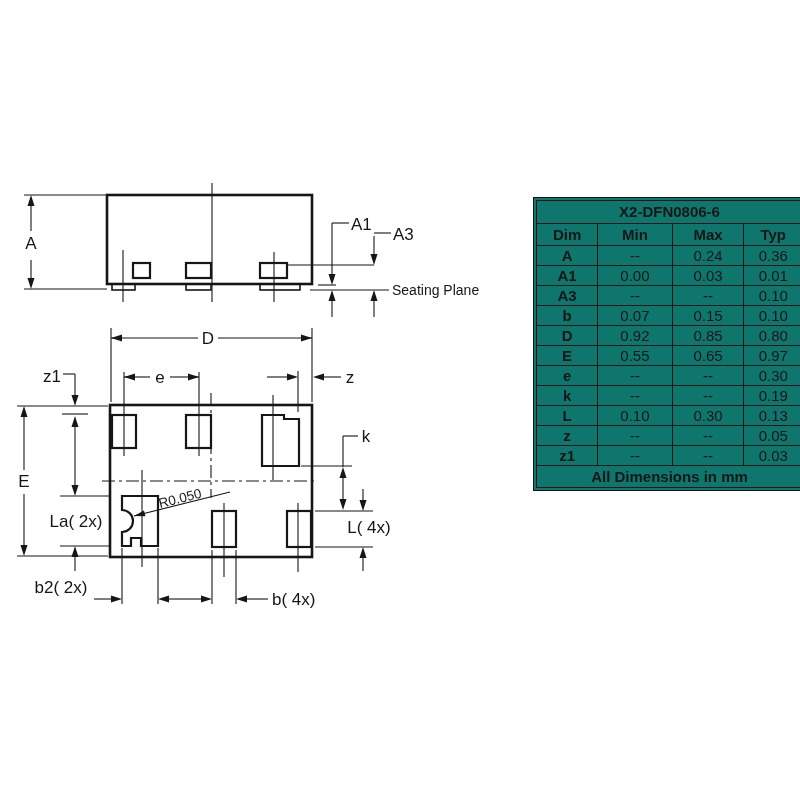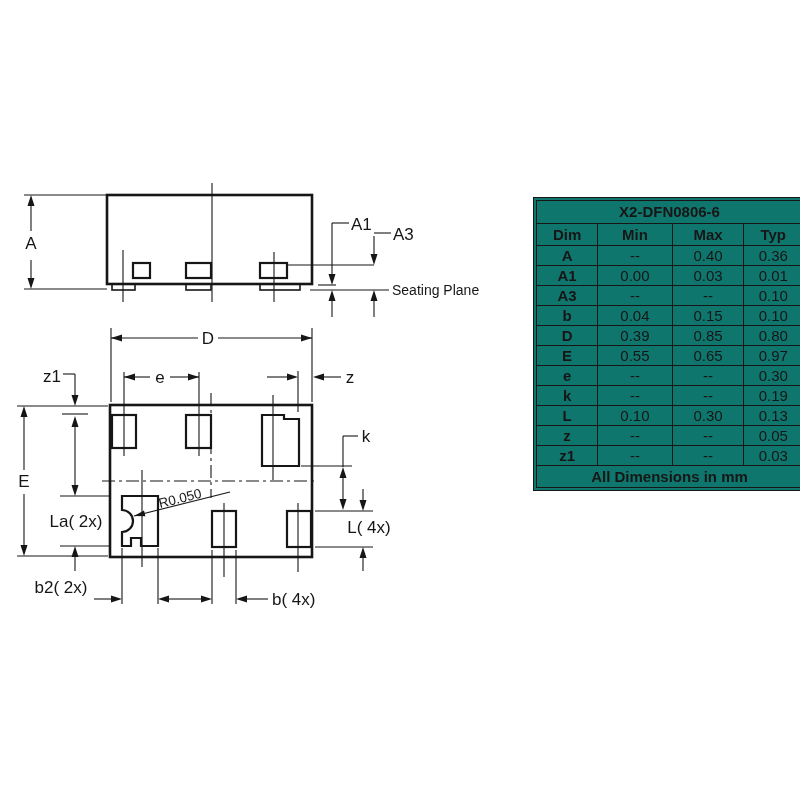--- a/index.html
+++ b/index.html
@@ -232,44 +232,44 @@
     </tr>
     <tr>
       <th>Dim</th>
       <th>Min</th>
       <th>Max</th>
       <th>Typ</th>
     </tr>
     <tr>
           <td class="dimcol">A</td>
           <td>--</td>
-          <td>0.40</td>
+          <td>0.24</td>
           <td>0.36</td>
         </tr>
     <tr>
           <td class="dimcol">A1</td>
           <td>0.00</td>
           <td>0.03</td>
           <td>0.01</td>
         </tr>
     <tr>
           <td class="dimcol">A3</td>
           <td>--</td>
           <td>--</td>
           <td>0.10</td>
         </tr>
     <tr>
           <td class="dimcol">b</td>
-          <td>0.04</td>
+          <td>0.07</td>
           <td>0.15</td>
           <td>0.10</td>
         </tr>
     <tr>
           <td class="dimcol">D</td>
-          <td>0.39</td>
+          <td>0.92</td>
           <td>0.85</td>
           <td>0.80</td>
         </tr>
     <tr>
           <td class="dimcol">E</td>
           <td>0.55</td>
           <td>0.65</td>
           <td>0.97</td>
         </tr>
     <tr>

